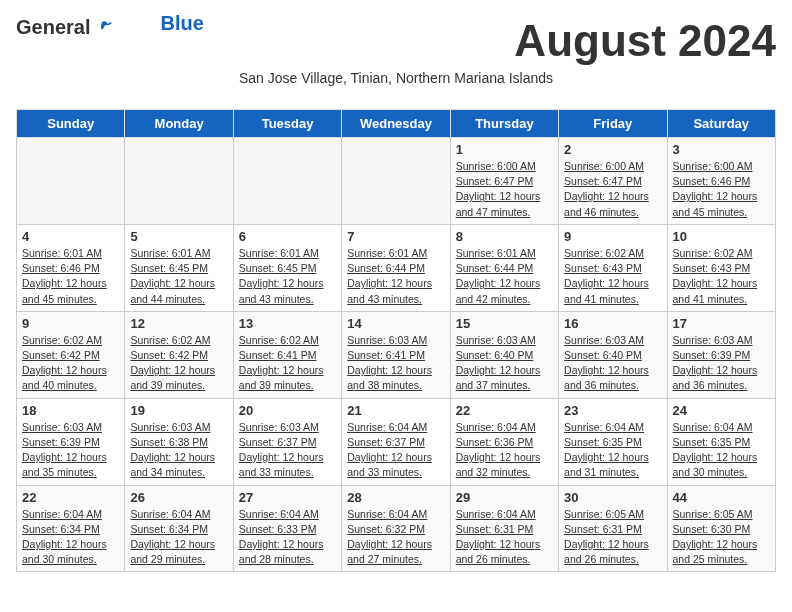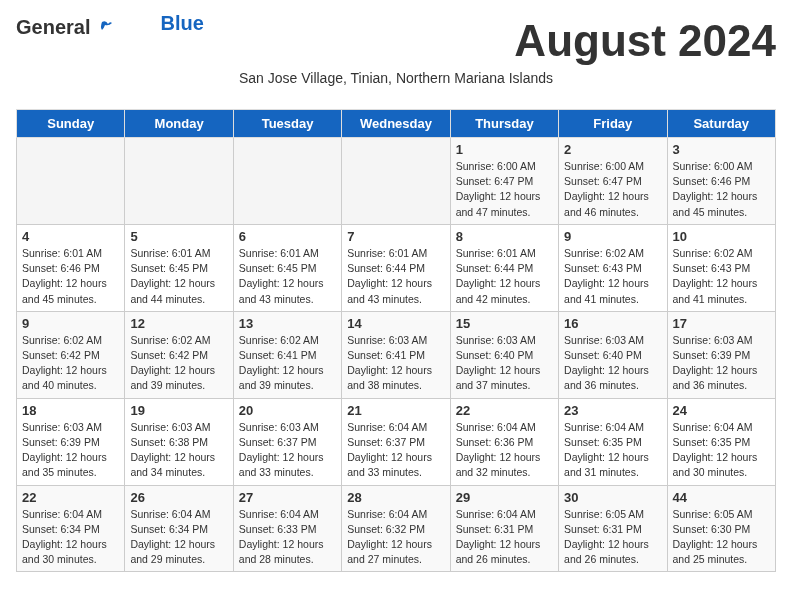--- a/index.html
+++ b/index.html
@@ -67,20 +67,21 @@
     .day-num {
       font-size: 13px;
       font-weight: bold;
       display: block;
       margin-bottom: 2px;
     }
     .day-info {
       font-size: 10.5px;
       line-height: 1.45;
       color: #333;
+      text-decoration: underline;
     }
     .empty { background: #f5f5f5 !important; }
   </style>
 </head>
 <body>
 
 <div class="header-area">
   <div class="logo">
     <div style="display:flex;align-items:center;gap:2px;">
       <span class="logo-general" style="font-size:20px;font-weight:bold;">General</span>

